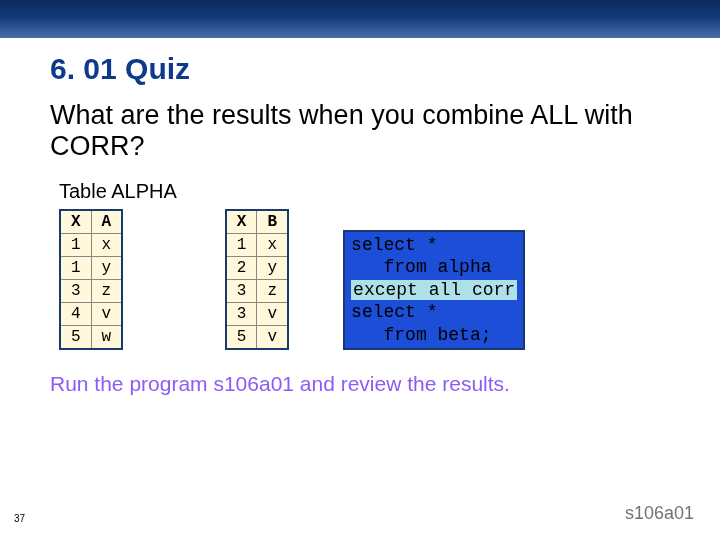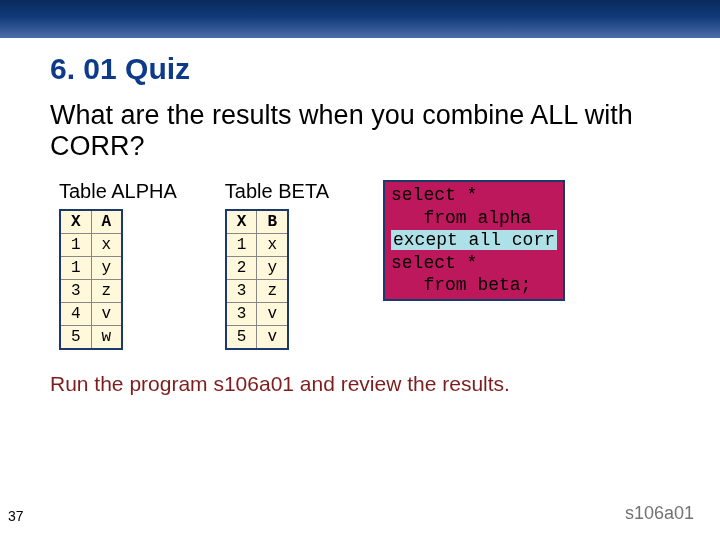--- a/index.html
+++ b/index.html
@@ -24,21 +24,21 @@
     font-family: Arial, "Arial Black", sans-serif;
   }
   .question {
     font-size: 27px;
     color: #000;
     margin: 14px 0 0 50px;
   }
   .tables-row {
     display: flex;
     margin: 18px 0 4px 50px;
-    align-items: flex-start;
+    align-items: flex-end;
     padding-left: 9px;
   }
   .table-block {
     margin-right: 48px;
   }
   .table-caption {
     font-size: 20px;
     font-weight: normal;
     color: #000;
     margin-bottom: 6px;
@@ -61,50 +61,50 @@
     background: #fff8db;
     border: 1px solid #888;
     padding: 2px 10px;
     text-align: left;
   }
   table.data td.num {
     text-align: right;
   }
   .code-block {
     border: 2px solid #1a3a6e;
-    background: #be185d;
+    background: #1d4ed8;
     font-family: "Courier New", monospace;
     font-size: 18px;
     padding: 2px 6px 2px 6px;
     line-height: 1.25;
     white-space: pre;
     margin-left: 6px;
   }
   .hl {
     background: #aee0e8;
     display: inline;
     padding: 0 2px;
   }
   .run-note {
     font-size: 21px;
-    color: #7f1d1d;
+    color: #8b5cf6;
     margin: 22px 0 0 50px;
   }
   .filename-br {
     position: absolute;
     bottom: 16px;
     right: 26px;
     font-size: 18px;
     color: #737373;
   }
   .page-num {
     position: absolute;
     bottom: 16px;
-    left: 8px;
-    font-size: 14px;
+    left: 14px;
+    font-size: 10px;
     color: #000;
   }
 </style>
 </head>
 <body>
 
 <div class="top-bar"></div>
 
 <h1 class="slide-title">6. 01 Quiz</h1>
 
@@ -138,21 +138,20 @@
           </tr>
       <tr>
             <td class="num">5</td>
             <td>w</td>
           </tr>
     </tbody>
       </table>
   </div>
 
   <div class="table-block">
-    <div class="table-caption">Table BETA</div>
     <table class="data">
       <tbody>
           <tr>
         <th>X</th>
         <th>B</th>
       </tr>
       <tr>
             <td class="num">1</td>
             <td>x</td>
           </tr>

